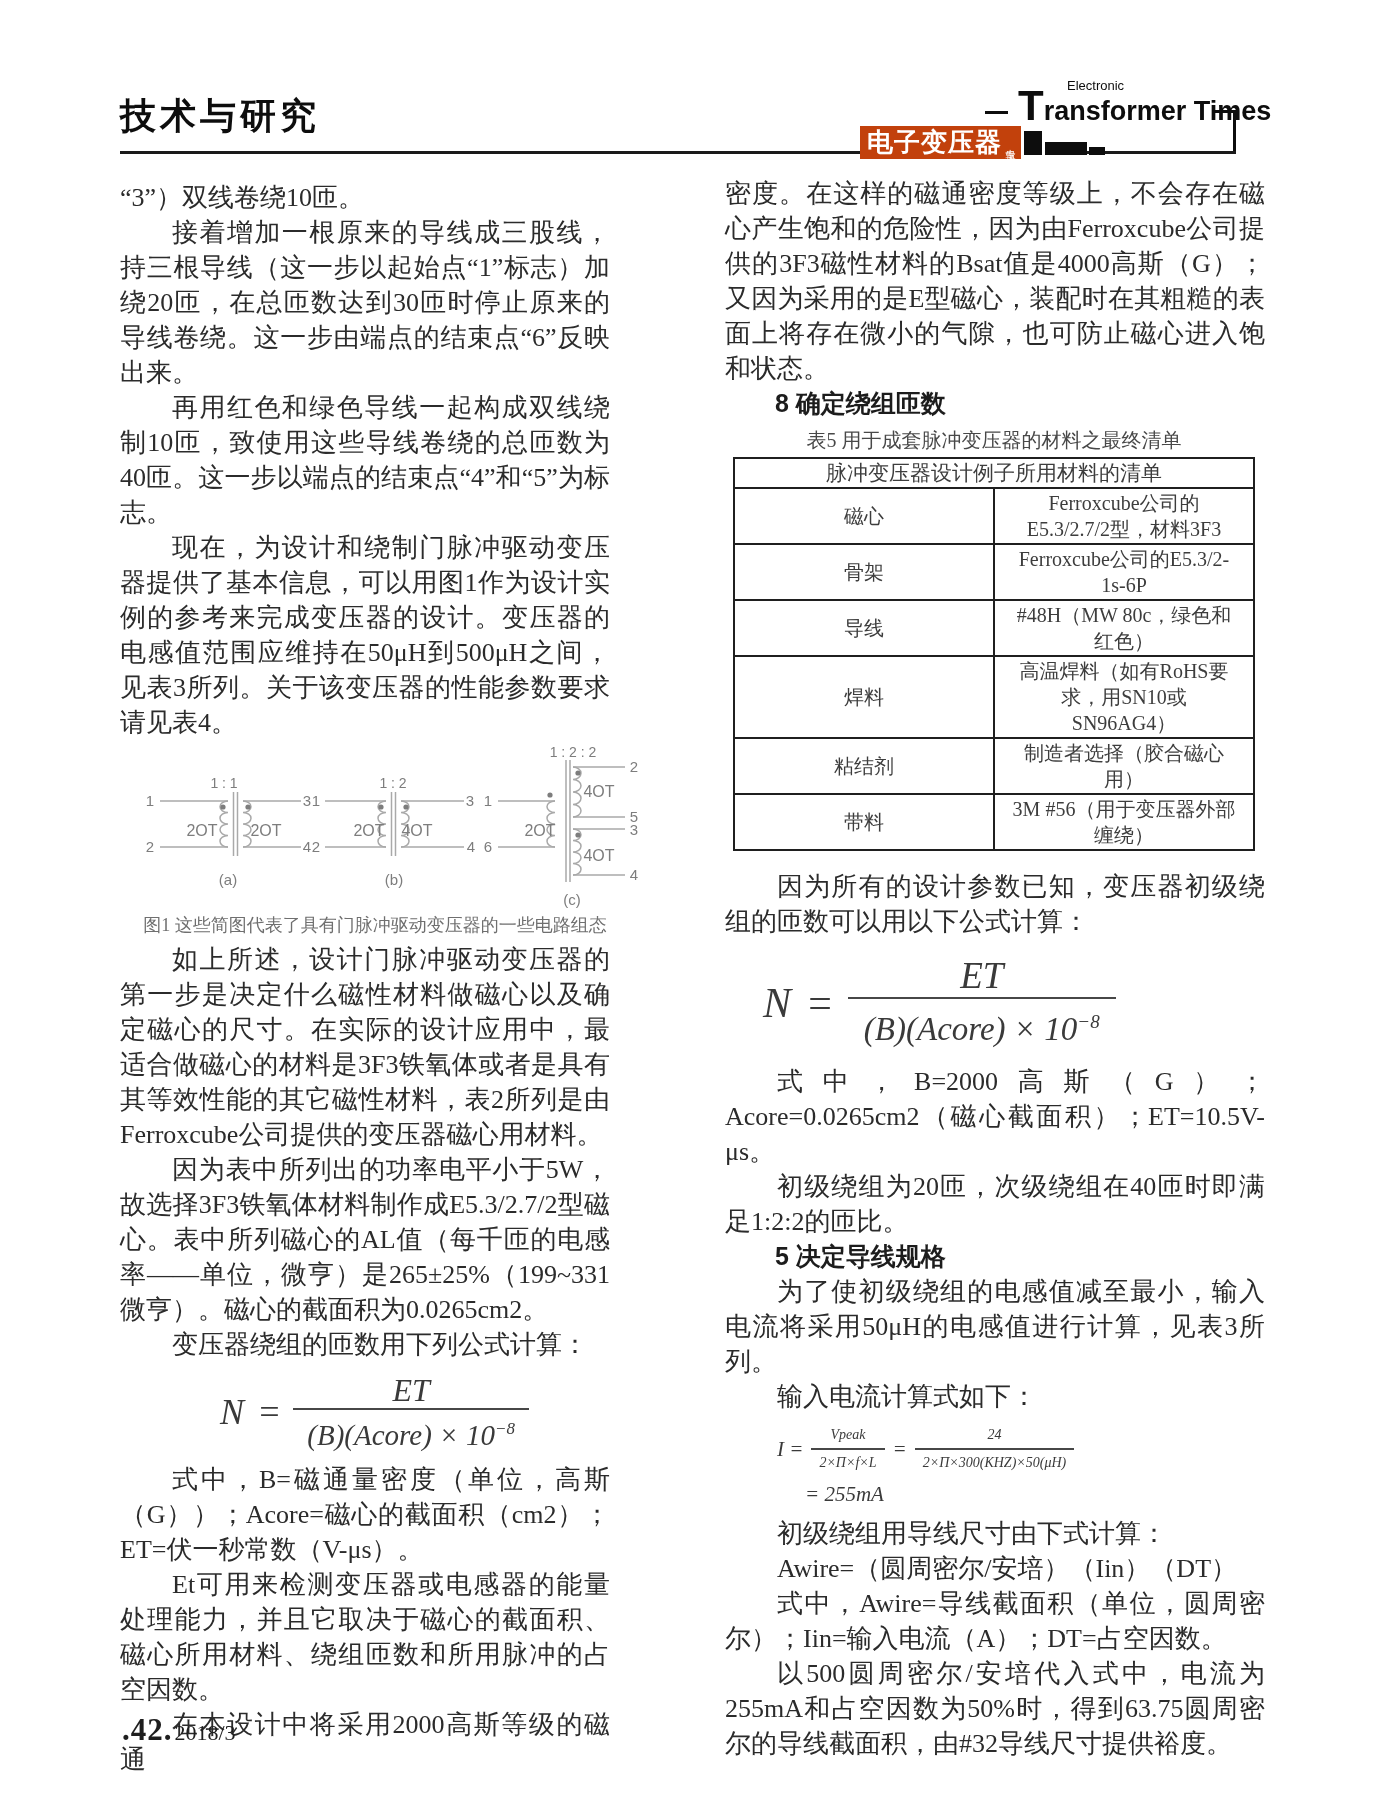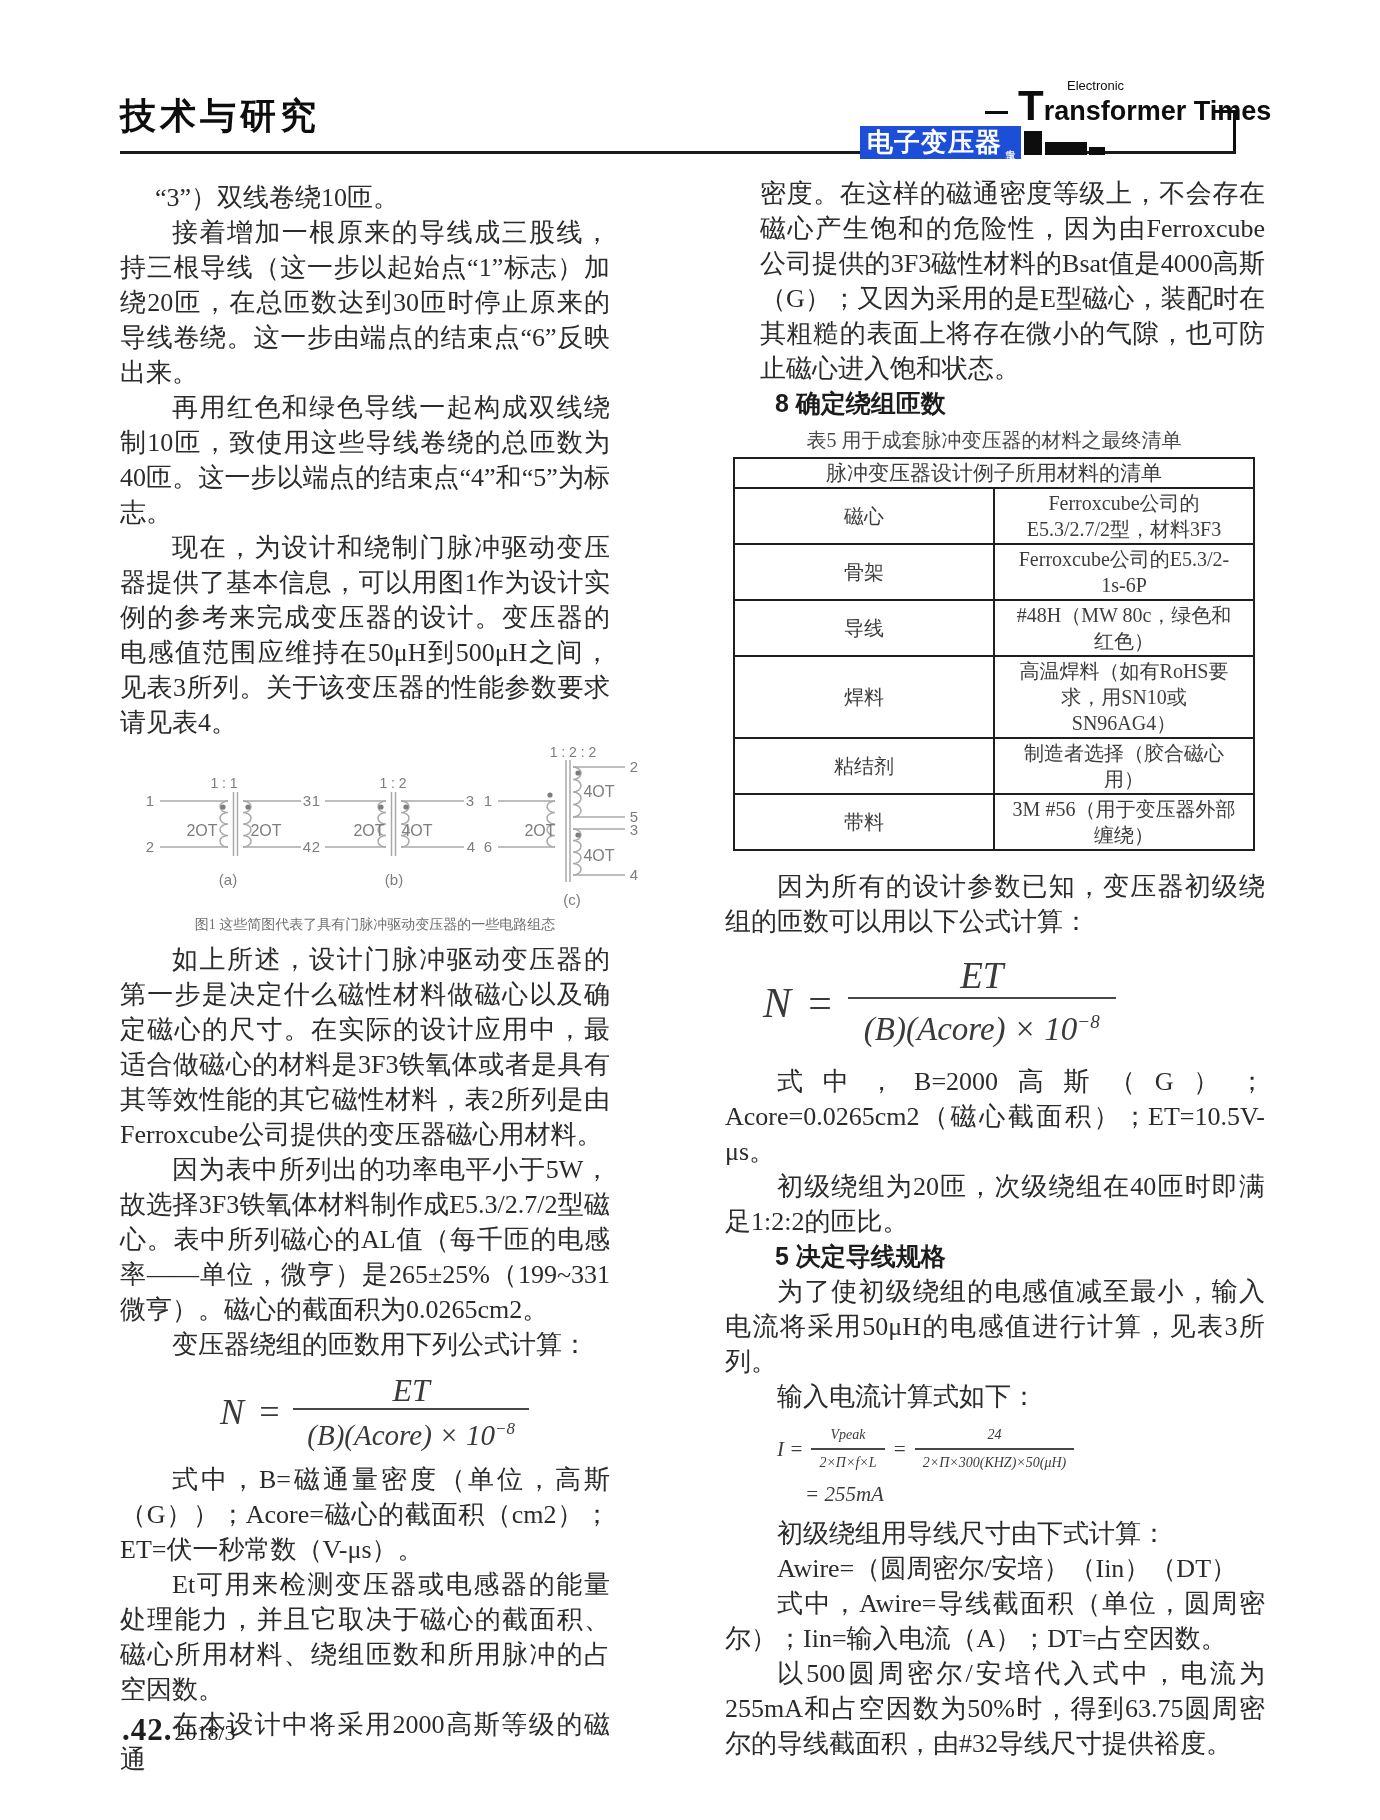--- a/index.html
+++ b/index.html
@@ -5,21 +5,21 @@
   html,body{margin:0;padding:0;background:#e8e8e8;}
   .page{position:relative;width:1380px;height:1820px;background:#ffffff;overflow:hidden;
         font-family:"Liberation Serif","DejaVu Serif",serif;color:#262626;}
   [data-name]{box-sizing:border-box;}
 
   
   .col-title{position:absolute;left:120px;top:92px;font-family:"Liberation Sans","DejaVu Sans",sans-serif;
              font-weight:900;font-size:36px;letter-spacing:4px;color:#0d0d0d;}
   .rule-left{position:absolute;left:120px;top:151px;width:740px;height:3px;background:#1a1a1a;}
   .brand-logo{position:absolute;left:860px;top:126px;display:flex;align-items:flex-start;}
-  .brand-box{background:#1d4ed8;color:#fff;display:flex;align-items:center;padding:2px 5px 3px 7px;height:33px;}
+  .brand-box{background:#c2410c;color:#fff;display:flex;align-items:center;padding:2px 5px 3px 7px;height:33px;}
   .brand-main{font-family:"Liberation Sans",sans-serif;font-weight:900;font-size:26px;letter-spacing:1px;}
   .brand-sub{writing-mode:vertical-rl;font-family:"Liberation Sans",sans-serif;font-size:10px;line-height:11px;
              margin-left:3px;letter-spacing:1px;}
   .brand-steps i{display:inline-block;background:#0d0d0d;vertical-align:top;}
   .step1{width:18px;height:24px;margin:5px 0 0 3px;}
   .step2{width:42px;height:13px;margin:16px 0 0 3px;}
   .step3{width:16px;height:8px;margin:21px 0 0 2px;}
   .masthead{position:absolute;left:985px;top:80px;}
   .mh-dash{position:absolute;left:0;top:31px;width:23px;height:3px;background:#0d0d0d;}
   .mh-text{display:block;margin-left:33px;}
@@ -30,28 +30,28 @@
   .mh-main::first-letter{font-size:42px;}
   .line-dash-right{position:absolute;left:1212px;top:110px;width:24px;height:3px;background:#0d0d0d;}
   .line-vert{position:absolute;left:1233px;top:110px;width:3px;height:44px;background:#0d0d0d;}
   .line-bottom-right{position:absolute;left:1058px;top:151px;width:178px;height:3px;background:#1a1a1a;}
 
   
   .col{position:absolute;font-size:26px;line-height:35px;text-align:justify;color:#2b2b2b;}
   .col-left{left:120px;top:180px;width:490px;}
   .col-right{left:725px;top:176px;width:540px;}
   .col p{margin:0;text-indent:2em;}
-  .col p.noindent{text-indent:0;margin-left:35px;}
+  .col p.noindent{text-indent:0;}
   .h-num{font-family:"Liberation Sans","DejaVu Sans",sans-serif;font-weight:700;font-size:25px;
          text-indent:1.7em;color:#1c1c1c;}
 
   
   .fig1{margin:4px 0 6px 0;width:545px;}
   .fig1 svg{display:block;}
-  .fig-caption{display:block;width:470px;margin:2px 0 0 20px;text-align:center;font-size:14px;
+  .fig-caption{display:block;width:470px;margin:2px 0 0 20px;text-align:center;font-size:18px;
                line-height:22px;color:#6f6f6f;text-indent:0;}
 
   
   .tbl-caption{margin:4px 0 2px 8px;width:522px;text-align:center;font-size:20px;line-height:30px;
                color:#484848;text-indent:0;}
   table.materials{border-collapse:collapse;margin-left:8px;width:522px;table-layout:fixed;
                   font-size:20px;color:#3d3d3d;}
   table.materials td{border:2px solid #1f1f1f;text-align:center;padding:1px 14px;line-height:26px;}
   td.lbl{width:78px;}
   tr.hdr td{height:30px;font-size:21px;}

